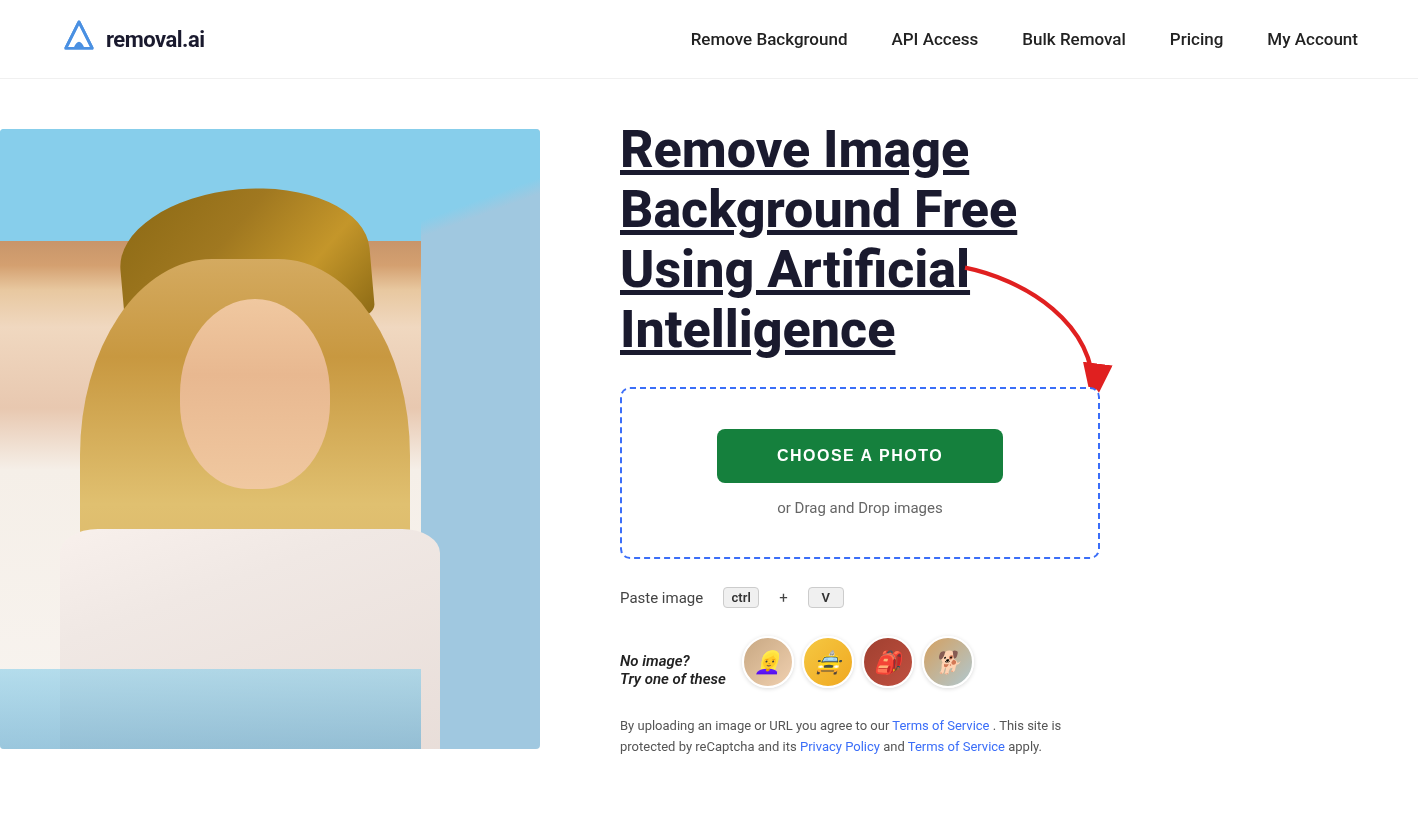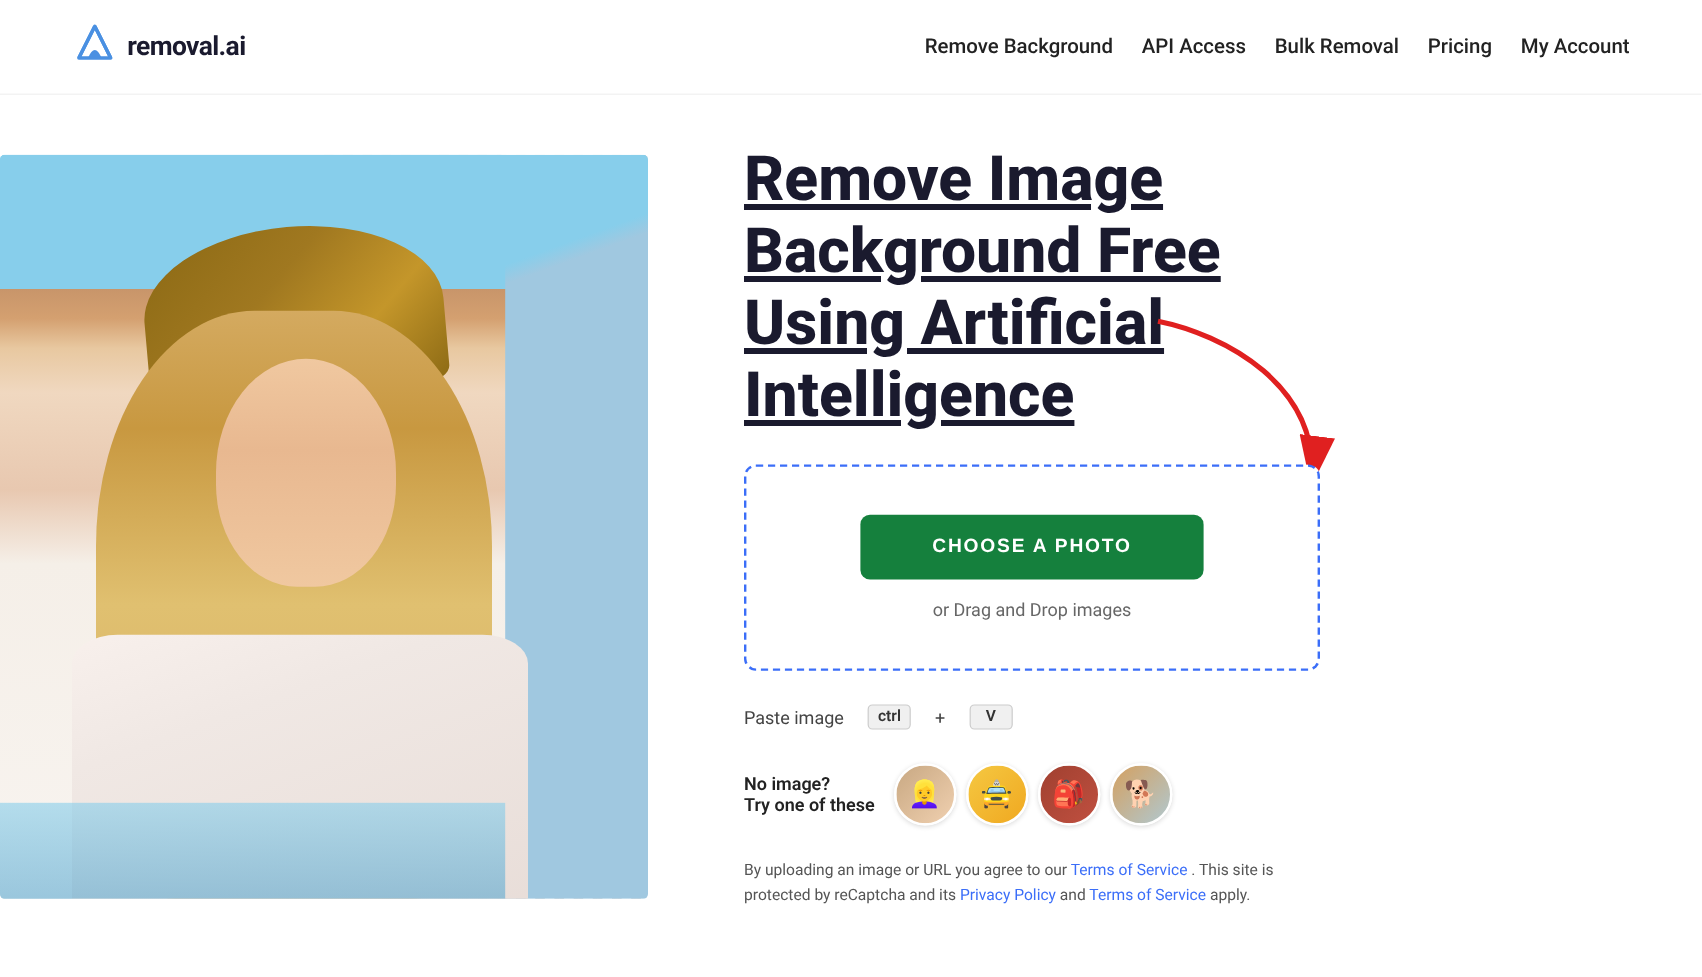--- a/index.html
+++ b/index.html
@@ -26,21 +26,21 @@
     .logo-icon svg { width: 38px; height: 38px; }
     .logo-text {
       font-size: 22px;
       font-weight: 700;
       color: #1a1a2e;
       letter-spacing: -0.5px;
     }
     nav {
       display: flex;
       align-items: center;
-      gap: 24px;
+      gap: 44px;
       margin-left: 20px;
     }
     nav a {
       text-decoration: none;
       color: #222;
       font-size: 17px;
       font-weight: 500;
       white-space: nowrap;
     }
 
@@ -155,23 +155,24 @@
       padding: 2px 4px;
       font-size: 13px;
       font-weight: 600;
       color: #333;
       min-width: 36px;
     }
 
     
     .sample-row {
       display: flex;
-      align-items: center;
+      align-items: flex-end;
       gap: 16px;
       max-width: 480px;
+      font-style: italic;
     }
     .sample-label {
       display: flex;
       flex-direction: column;
       font-size: 15px;
       font-weight: 600;
       color: #222;
       white-space: nowrap;
     }
     .sample-images {

